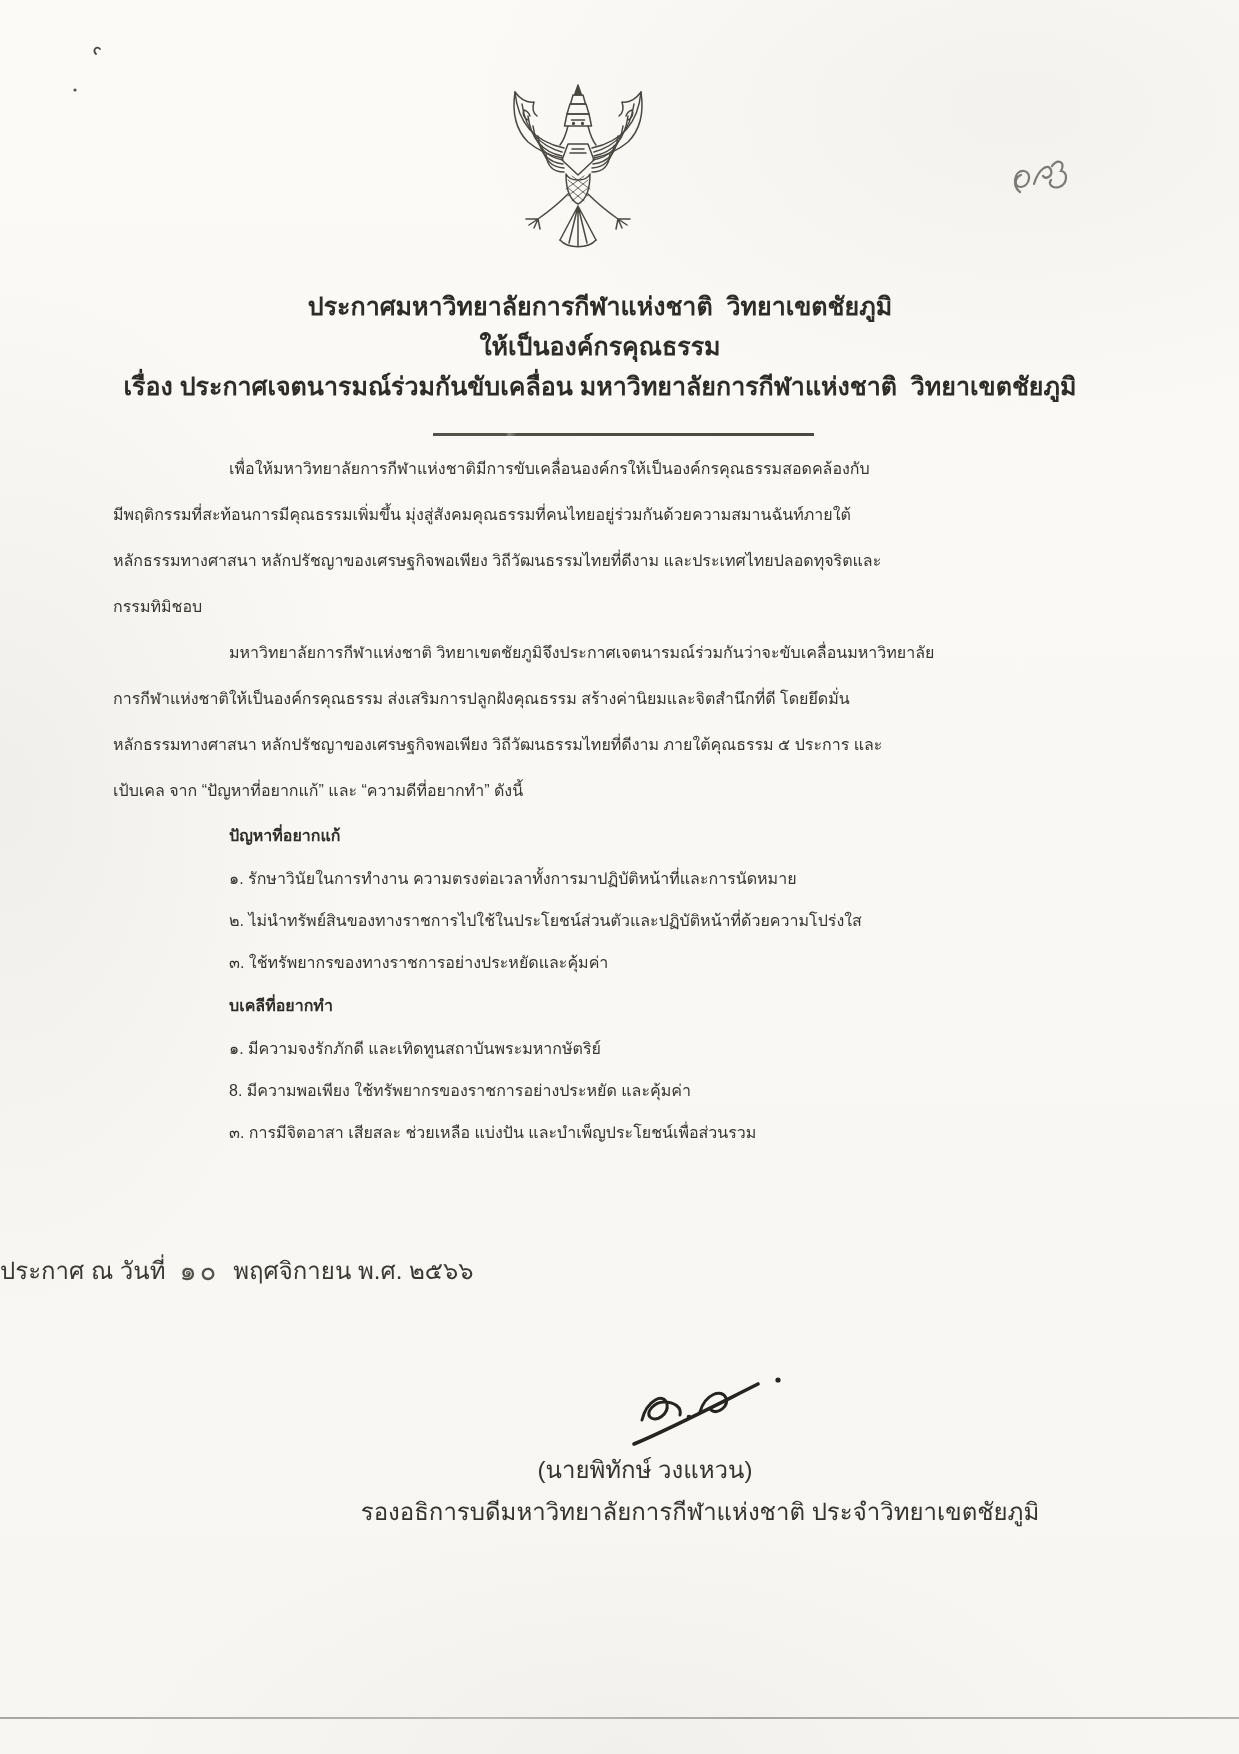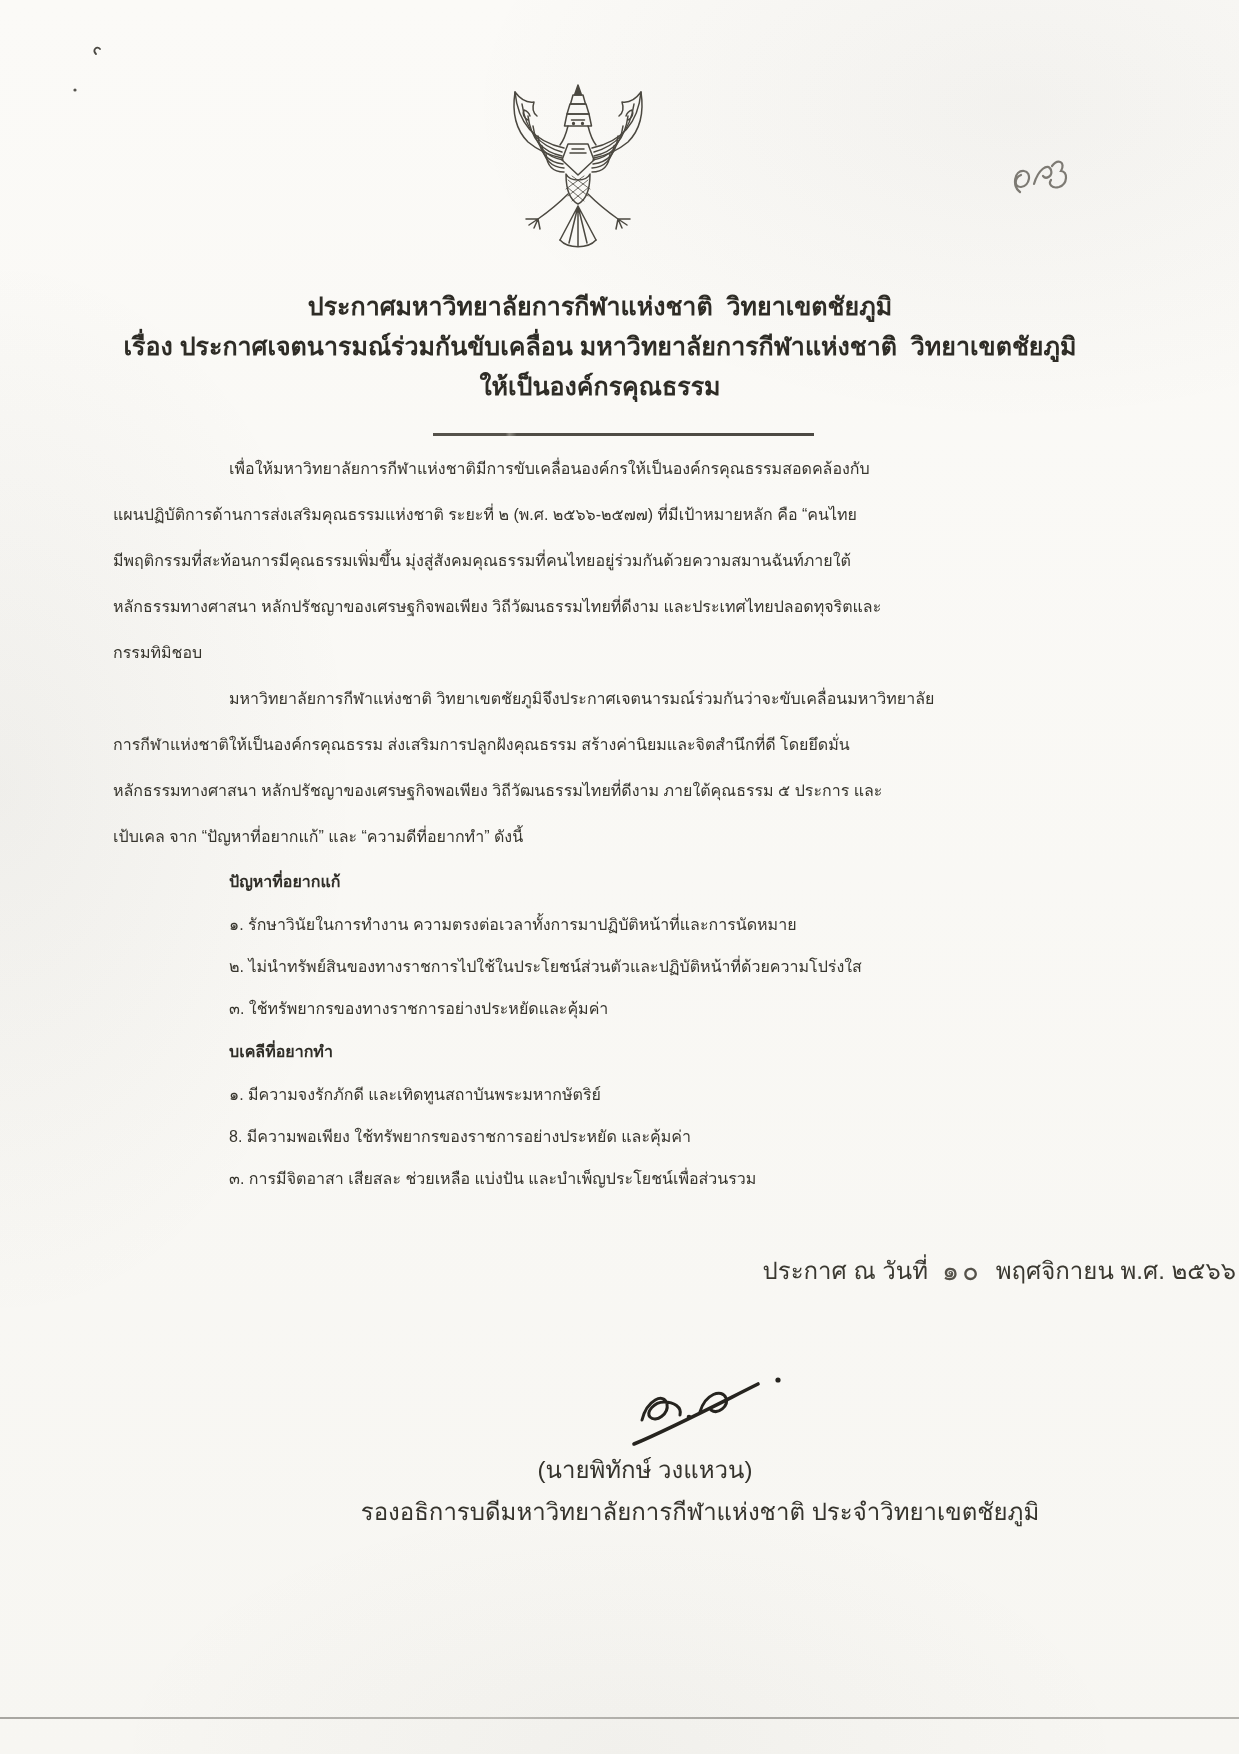--- a/index.html
+++ b/index.html
@@ -32,21 +32,21 @@
   }
 
   .body-block{position:absolute;top:446px;left:113px;width:1045px;font-size:16px;color:#37352d;}
   .b-line{height:46px;line-height:46px;white-space:pre;}
   .indent{padding-left:116px;}
   .sec-heading{font-weight:bold;padding-left:116px;height:44px;line-height:44px;white-space:pre;color:#2f2d27;}
   .item{padding-left:116px;height:42px;line-height:42px;white-space:pre;}
 
   .date-line{
     position:absolute;top:1248px;left:0;width:1236px;
-    text-align:right;font-size:24px;white-space:pre;color:#3a3830;
+    text-align:left;font-size:24px;white-space:pre;color:#3a3830;
   }
   .date-day{
     display:inline-block;font-size:27px;color:#55524a;
     transform:translateY(1px);letter-spacing:3px;padding:0 14px;
   }
   .signature{position:absolute;left:612px;top:1364px;width:210px;height:100px;}
   .signer-name{position:absolute;top:1450px;left:45px;width:1200px;text-align:center;font-size:24px;white-space:pre;}
   .signer-title{position:absolute;top:1492px;left:80px;width:1240px;text-align:center;font-size:24px;white-space:pre;}
 
   .scan-edge{position:absolute;top:1717px;left:0;width:1239px;height:2px;
@@ -110,29 +110,28 @@
   <svg class="pencil-note" viewBox="0 0 100 80">
     <g stroke="#7d7a73" stroke-width="2.2" fill="none" stroke-linecap="round">
       <path d="M20 52 C 12 46, 14 30, 24 31 C 32 32, 30 46, 21 47 C 14 47, 14 38, 21 35"></path>
       <path d="M34 44 C 38 30, 48 22, 51 30 C 53 36, 46 40, 43 36"></path>
       <path d="M52 26 C 58 18, 66 22, 61 31 C 68 31, 68 44, 59 47 C 52 49, 48 44, 51 40"></path>
     </g>
   </svg>
 
   <div class="title-block">
     <div class="t-line">ประกาศมหาวิทยาลัยการกีฬาแห่งชาติ  วิทยาเขตชัยภูมิ</div>
+    <div class="t-line">ให้เป็นองค์กรคุณธรรม</div>
     <div class="t-line">เรื่อง ประกาศเจตนารมณ์ร่วมกันขับเคลื่อน มหาวิทยาลัยการกีฬาแห่งชาติ  วิทยาเขตชัยภูมิ</div>
-    <div class="t-line">ให้เป็นองค์กรคุณธรรม</div>
   </div>
 
   <div class="divider"></div>
 
   <div class="body-block">
     <div class="b-line indent">เพื่อให้มหาวิทยาลัยการกีฬาแห่งชาติมีการขับเคลื่อนองค์กรให้เป็นองค์กรคุณธรรมสอดคล้องกับ</div>
-    <div class="b-line">แผนปฏิบัติการด้านการส่งเสริมคุณธรรมแห่งชาติ ระยะที่ ๒ (พ.ศ. ๒๕๖๖-๒๕๗๗) ที่มีเป้าหมายหลัก คือ “คนไทย</div>
     <div class="b-line">มีพฤติกรรมที่สะท้อนการมีคุณธรรมเพิ่มขึ้น มุ่งสู่สังคมคุณธรรมที่คนไทยอยู่ร่วมกันด้วยความสมานฉันท์ภายใต้</div>
     <div class="b-line">หลักธรรมทางศาสนา หลักปรัชญาของเศรษฐกิจพอเพียง วิถีวัฒนธรรมไทยที่ดีงาม และประเทศไทยปลอดทุจริตและ</div>
     <div class="b-line">กรรมทิมิชอบ</div>
 
     <div class="b-line indent">มหาวิทยาลัยการกีฬาแห่งชาติ วิทยาเขตชัยภูมิจึงประกาศเจตนารมณ์ร่วมกันว่าจะขับเคลื่อนมหาวิทยาลัย</div>
     <div class="b-line">การกีฬาแห่งชาติให้เป็นองค์กรคุณธรรม ส่งเสริมการปลูกฝังคุณธรรม สร้างค่านิยมและจิตสำนึกที่ดี โดยยึดมั่น</div>
     <div class="b-line">หลักธรรมทางศาสนา หลักปรัชญาของเศรษฐกิจพอเพียง วิถีวัฒนธรรมไทยที่ดีงาม ภายใต้คุณธรรม ๕ ประการ และ</div>
     <div class="b-line">เป้บเคล จาก “ปัญหาที่อยากแก้” และ “ความดีที่อยากทำ” ดังนี้</div>
 
     <div class="sec-heading">ปัญหาที่อยากแก้</div>

